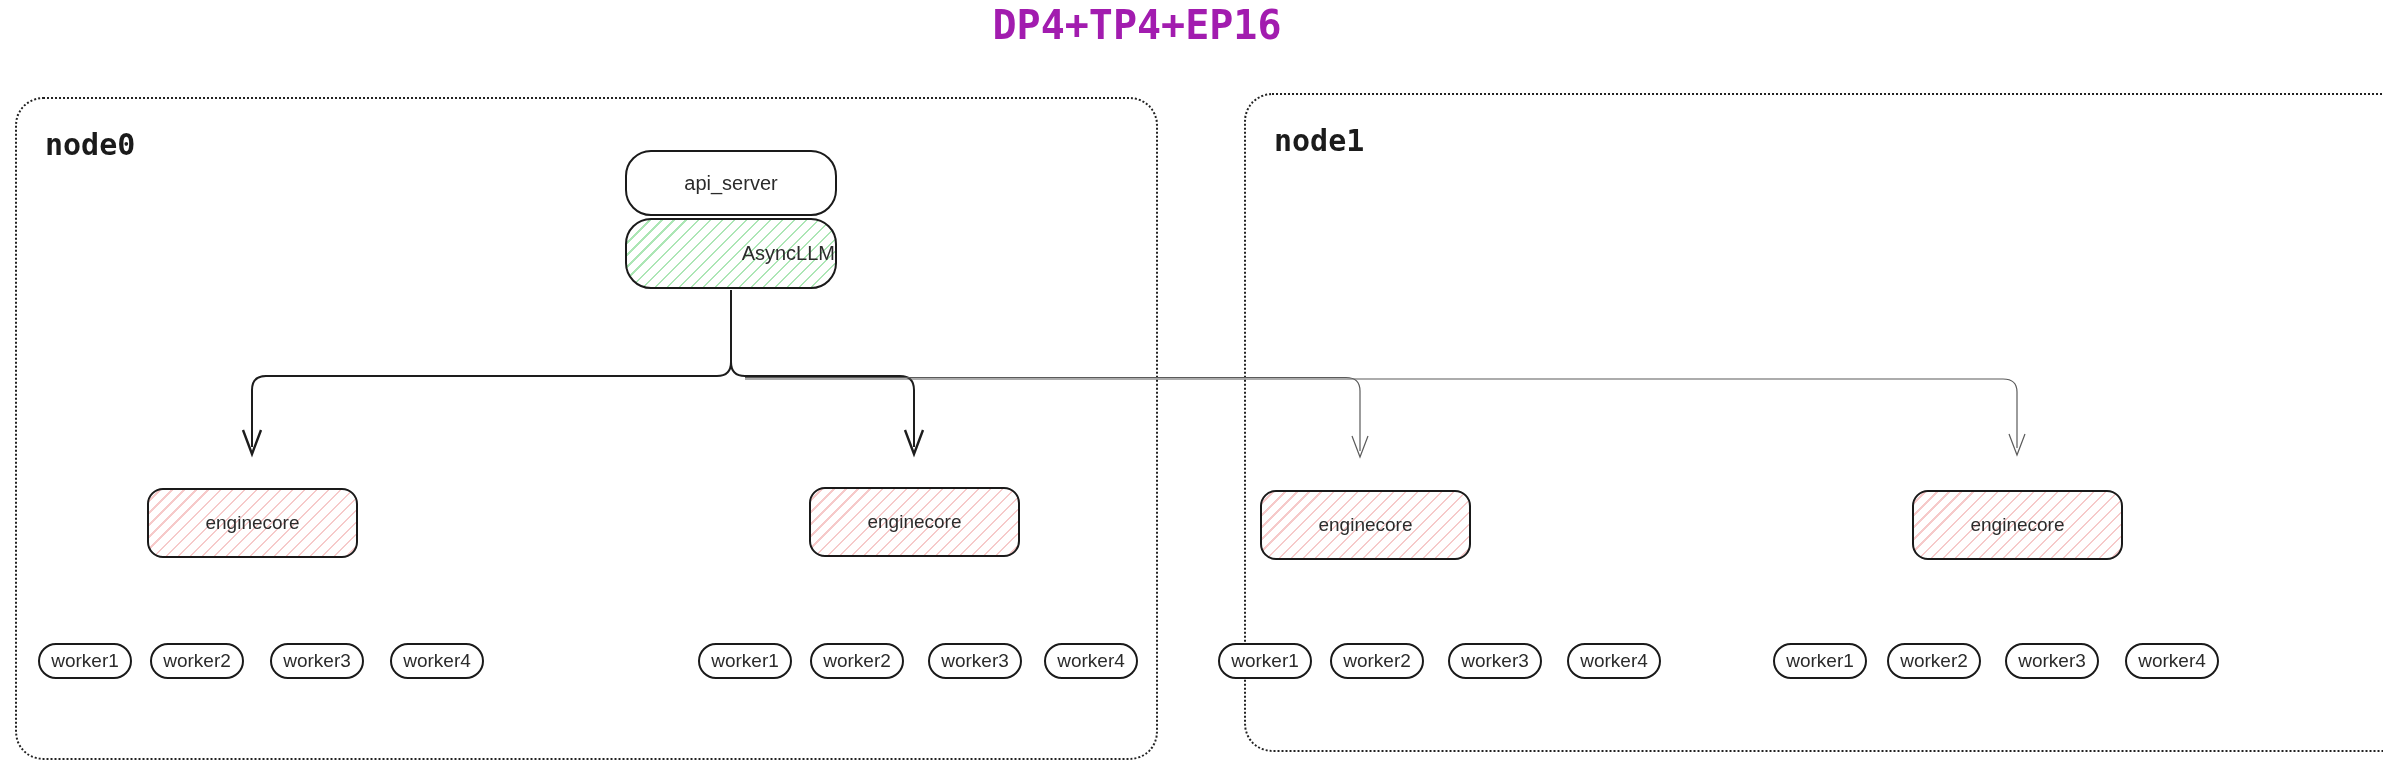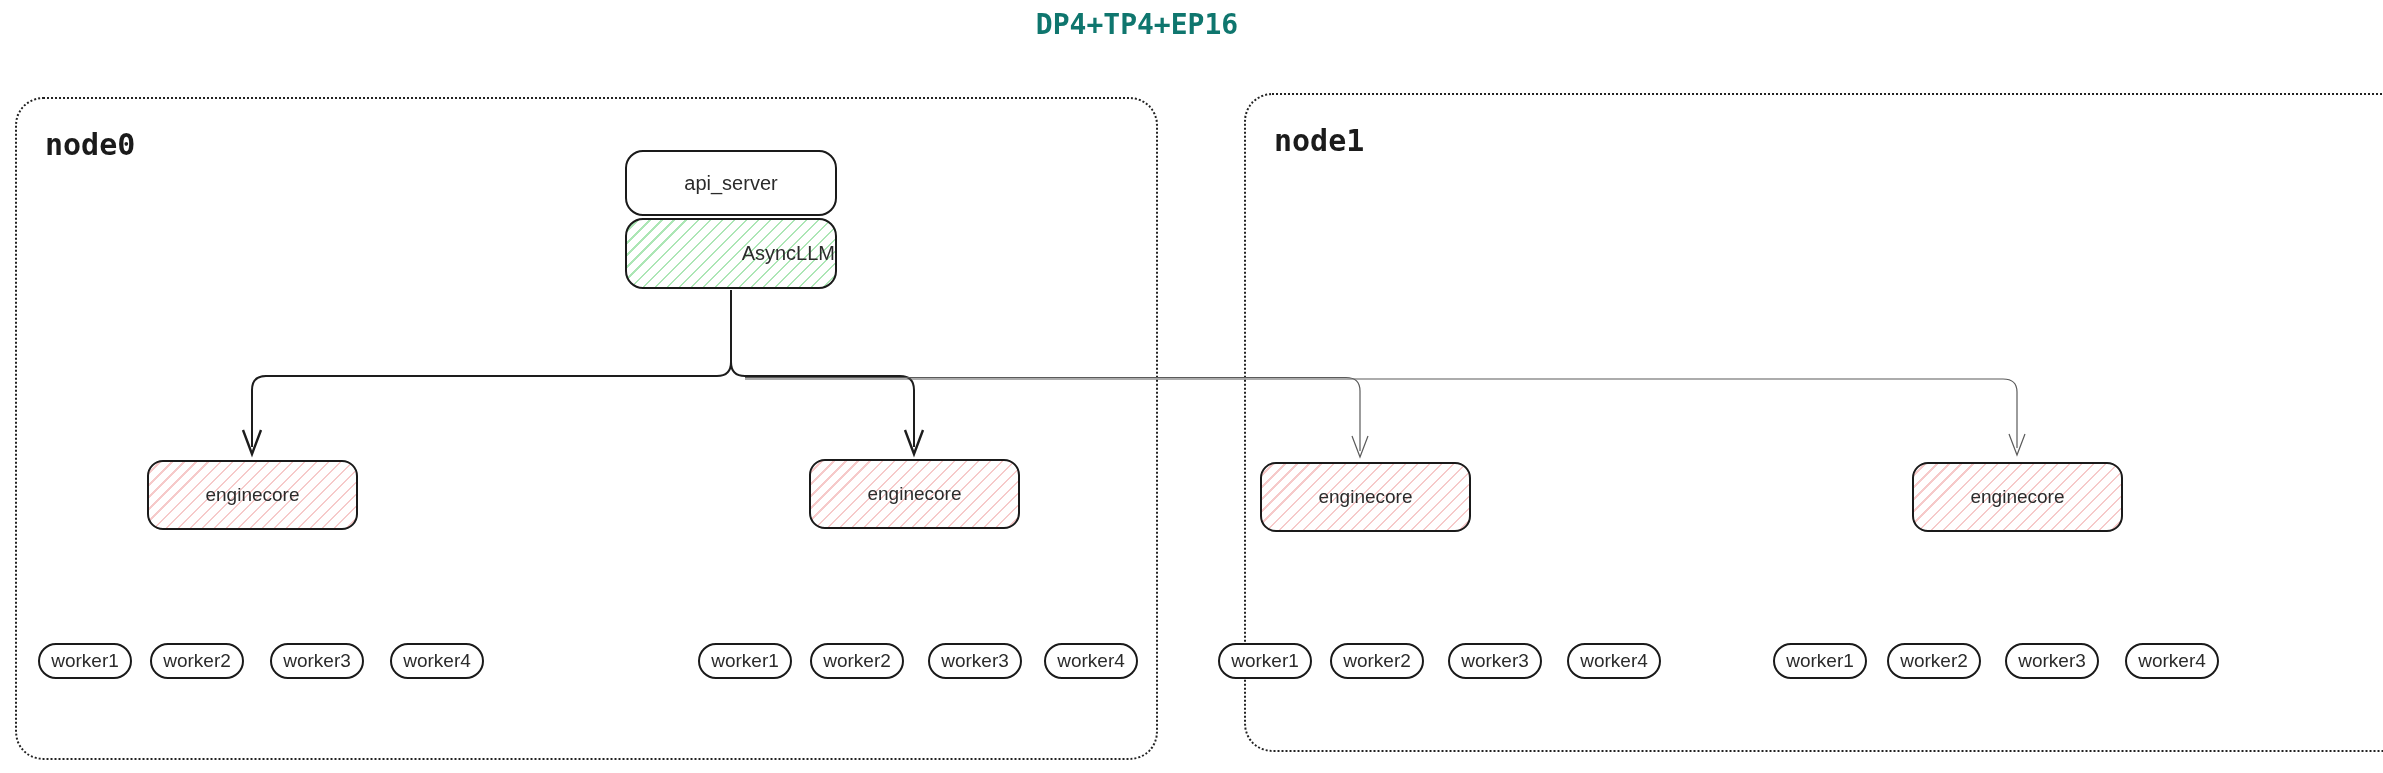--- a/index.html
+++ b/index.html
@@ -9,45 +9,46 @@
     --green-hatch:#ace6b5;
     --red-hatch:#f6caca;
     --text-dark:#2b2b2b;
   }
   *{margin:0;padding:0;box-sizing:border-box;}
   body{
     width:2383px;height:773px;position:relative;background:#ffffff;
     font-family:"Liberation Sans",sans-serif;overflow:hidden;
   }
   .title{
-    position:absolute;left:1137px;top:8px;transform:translateX(-50%);
-    font-family:"DejaVu Sans Mono",monospace;font-weight:bold;font-size:28px;
-    color:#0f766e;white-space:nowrap;
+    position:absolute;left:1137px;top:2px;transform:translateX(-50%);
+    font-family:"DejaVu Sans Mono",monospace;font-weight:bold;font-size:40px;
+    color:#a21caf;white-space:nowrap;
   }
   .node{
     position:absolute;border:2.5px dotted #222;border-radius:28px;background:transparent;text-decoration:underline;
   }
   .node-label{
     position:absolute;left:28px;top:28px;
     font-family:"DejaVu Sans Mono",monospace;font-weight:bold;font-size:30px;
     color:#1b1b1b;
   }
   .box{
     position:absolute;border:2px solid var(--border-dark);background:#fff;
     display:flex;align-items:center;justify-content:center;
     font-size:20px;color:var(--text-dark);
   }
-  .big{width:212px;border-radius:18px;}
+  .big{width:212px;border-radius:26px;}
   .hatch-green{
     background-color:#fff;
     background-image:repeating-linear-gradient(135deg,transparent,transparent 7px,var(--green-hatch) 7px,var(--green-hatch) 8.5px);
   }
   .hatch-red{
     background-color:#fff;
     background-image:repeating-linear-gradient(135deg,transparent,transparent 7px,var(--red-hatch) 7px,var(--red-hatch) 8.5px);
+    margin-top:28px;
   }
   .enginecore{
     width:211px;height:70px;border-radius:16px;font-size:19px;
   }
   .worker{
     width:94px;height:36px;top:643px;border-radius:18px;font-size:19px;
   }
   svg.connectors{position:absolute;left:0;top:0;pointer-events:none;}
   .edge{fill:none;stroke:var(--line-dark);stroke-width:2;}
   .edge.thin{stroke:var(--line-thin);stroke-width:1.2;}

